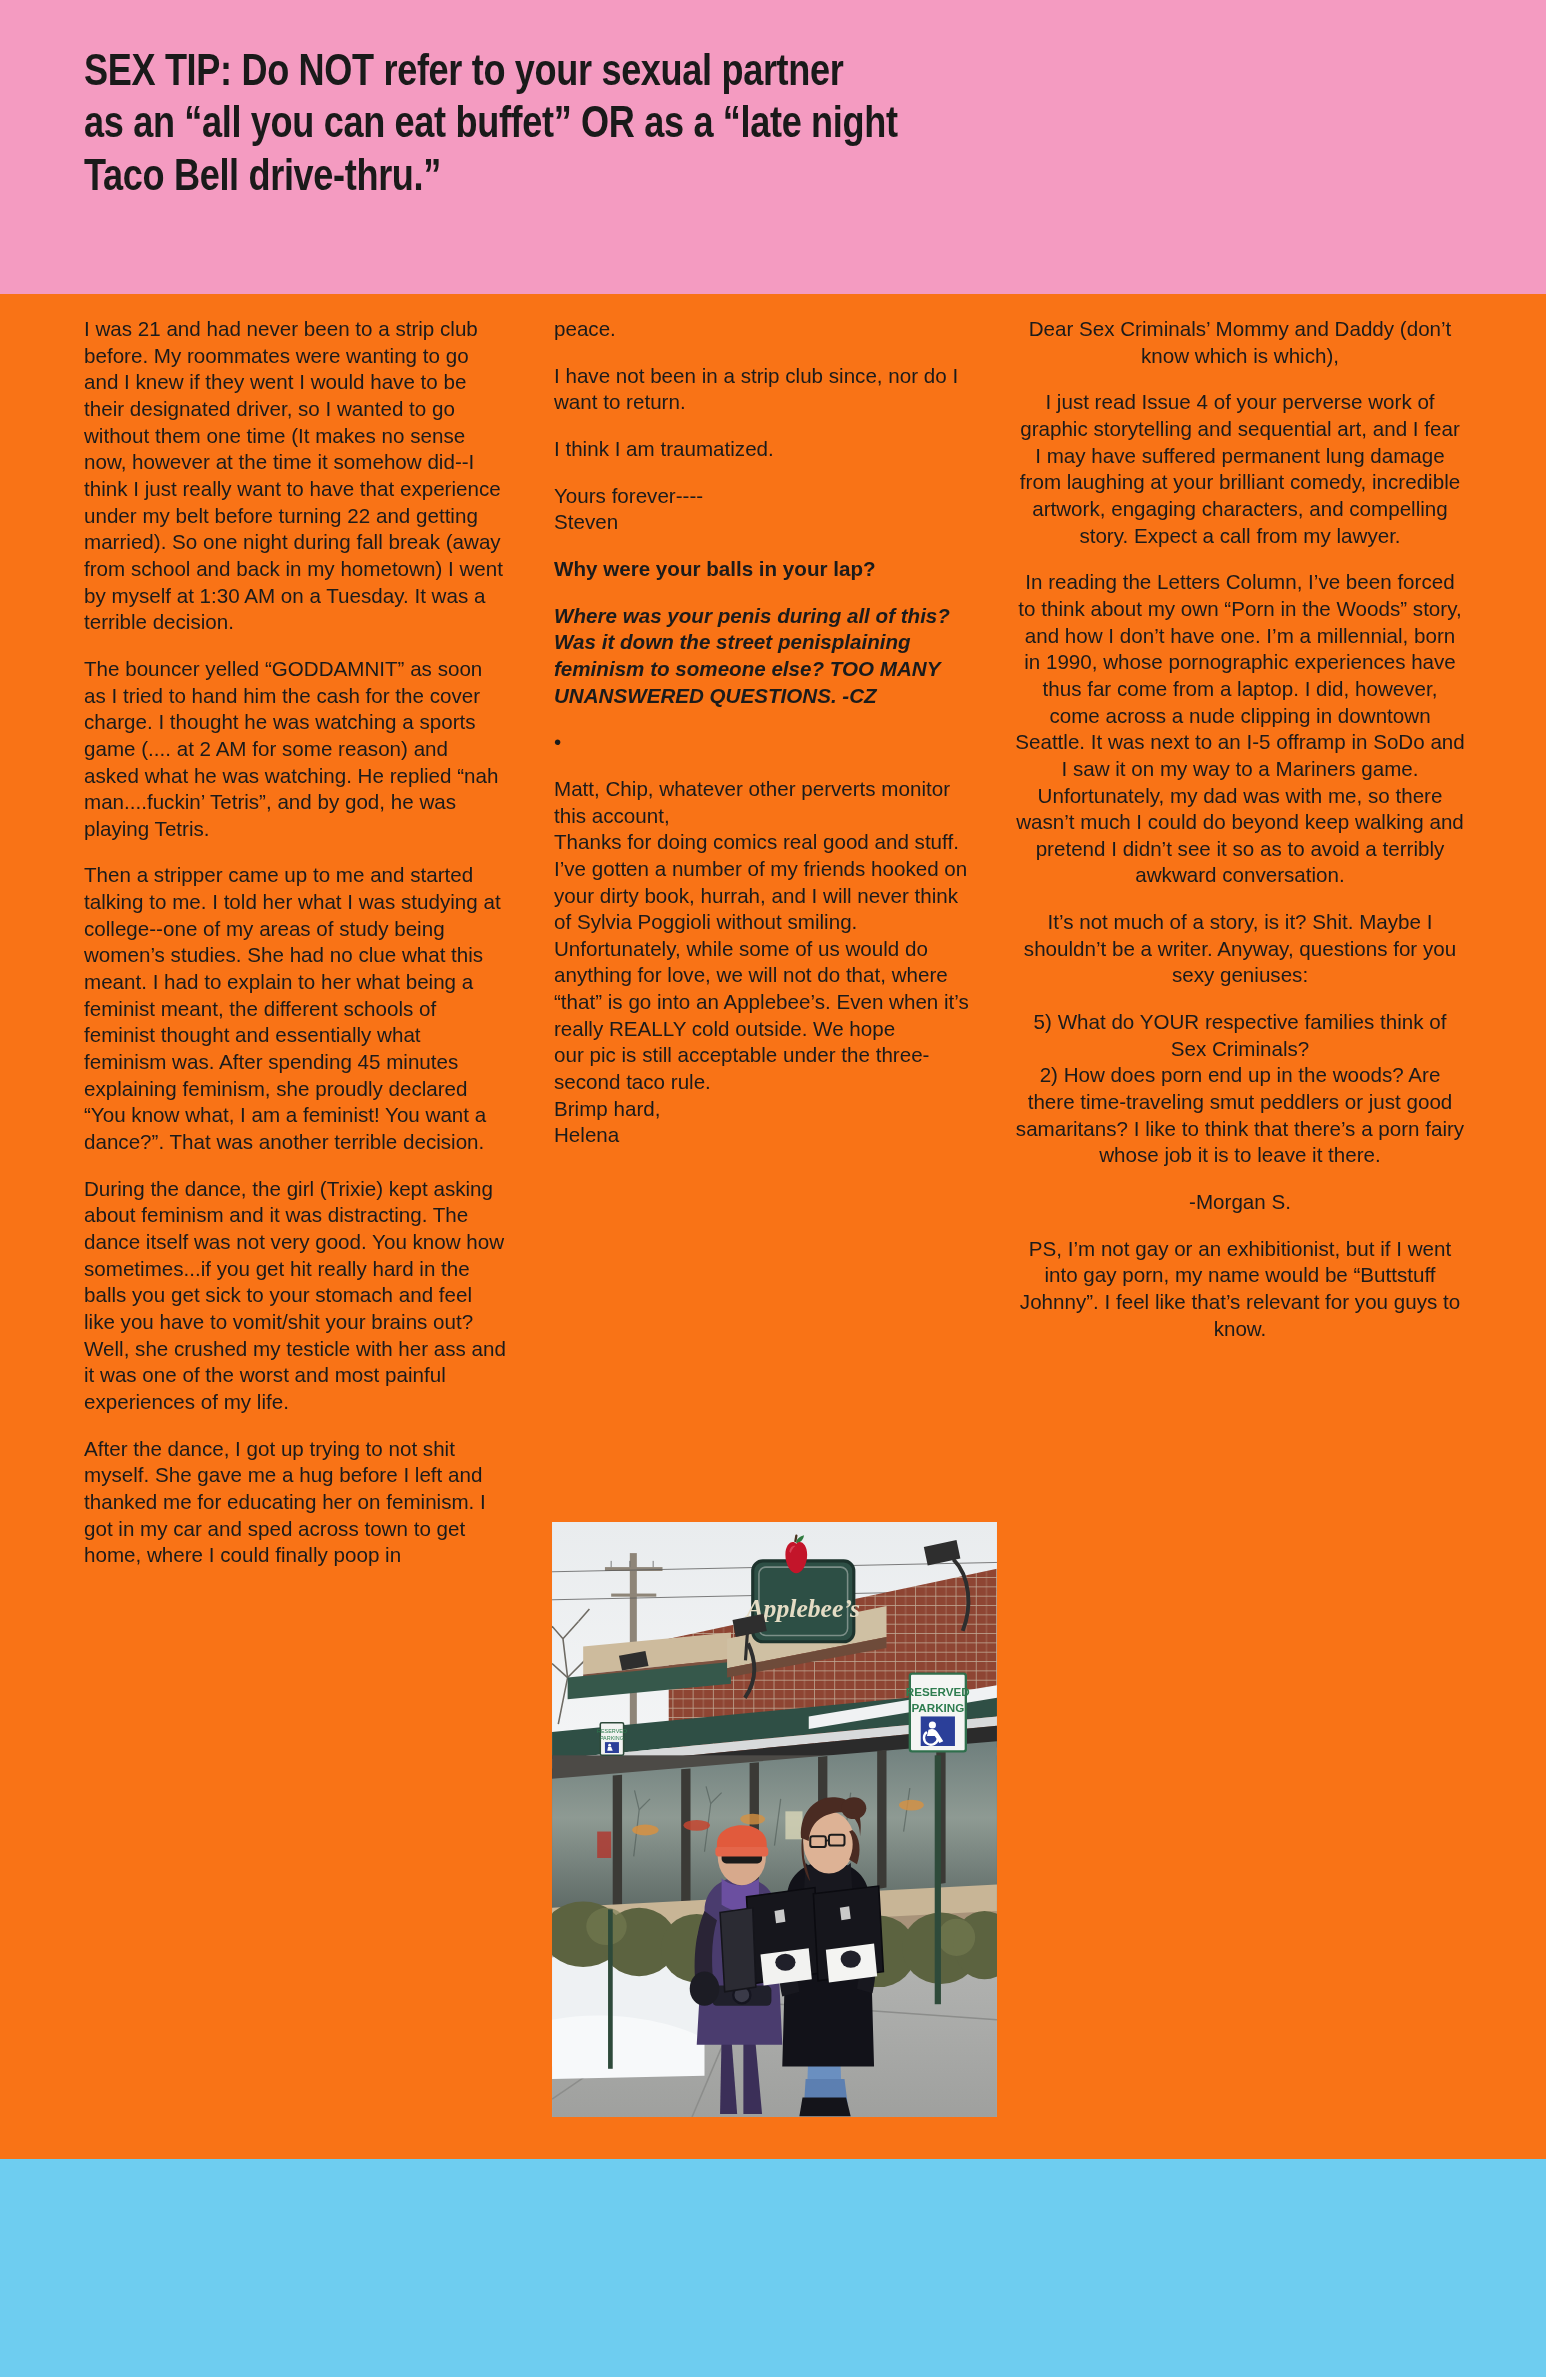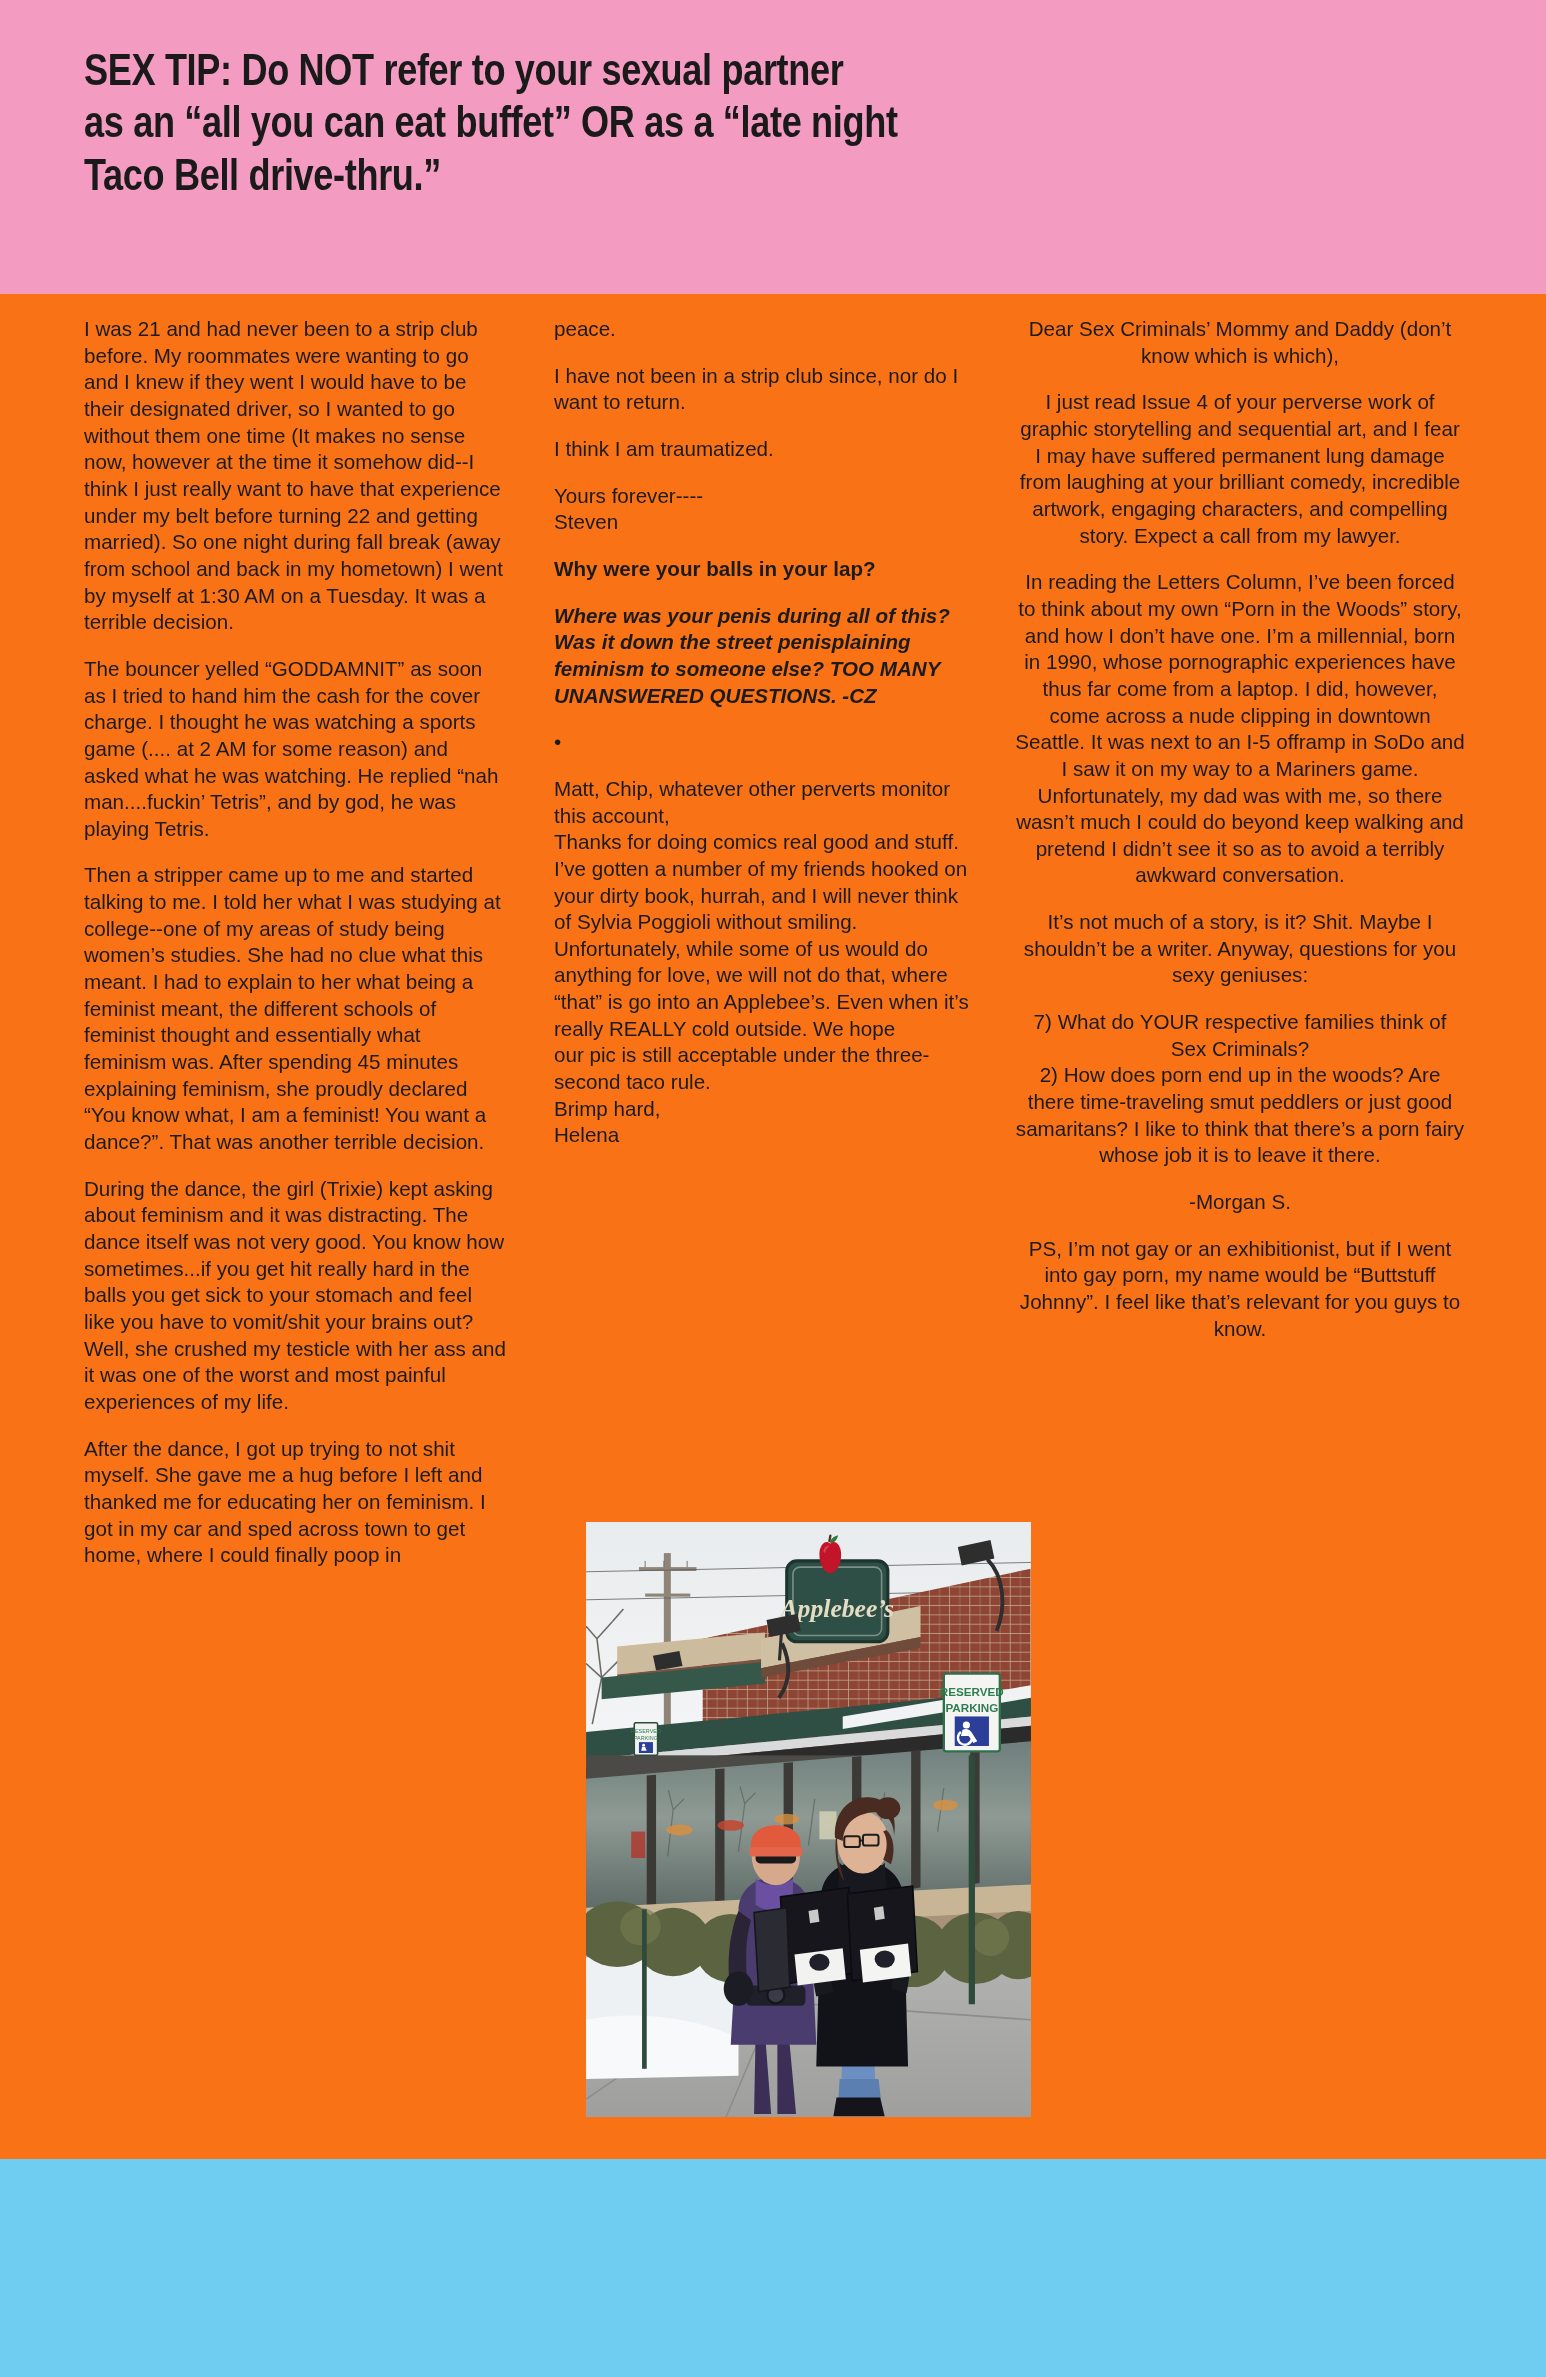--- a/index.html
+++ b/index.html
@@ -82,21 +82,20 @@
 
   
   #applebees-photo {
     position: absolute;
     left: 552px;
     top: 1522px;
     width: 445px;
     height: 595px;
     overflow: hidden;
     background: #b9bfc4;
-    margin-left: 34px;
   }
   #applebees-photo svg { display: block; }
 
   
   #footer-band {
     position: absolute;
     left: 0;
     top: 2159px;
     width: 1547px;
     height: 219px;
@@ -136,21 +135,21 @@
 our pic is still acceptable under the three-second taco rule.
 Brimp hard,
 Helena</p>
   </div>
 
   <div class="column" id="column-3">
     <p class="para">Dear Sex Criminals’ Mommy and Daddy (don’t know which is which),</p>
     <p class="para">I just read Issue 4 of your perverse work of graphic storytelling and sequential art, and I fear I may have suffered permanent lung damage from laughing at your brilliant comedy, incredible artwork, engaging characters, and compelling story. Expect a call from my lawyer.</p>
     <p class="para">In reading the Letters Column, I’ve been forced to think about my own “Porn in the Woods” story, and how I don’t have one. I’m a millennial, born in 1990, whose pornographic experiences have thus far come from a laptop. I did, however, come across a nude clipping in downtown Seattle. It was next to an I-5 offramp in SoDo and I saw it on my way to a Mariners game. Unfortunately, my dad was with me, so there wasn’t much I could do beyond keep walking and pretend I didn’t see it so as to avoid a terribly awkward conversation.</p>
     <p class="para">It’s not much of a story, is it? Shit. Maybe I shouldn’t be a writer. Anyway, questions for you sexy geniuses:</p>
-    <p class="para">7) What do YOUR respective families think of Sex Criminals?
+    <p class="para">5) What do YOUR respective families think of Sex Criminals?
 2) How does porn end up in the woods? Are there time-traveling smut peddlers or just good samaritans? I like to think that there’s a porn fairy whose job it is to leave it there.</p>
     <p class="para">-Morgan S.</p>
     <p class="para">PS, I’m not gay or an exhibitionist, but if I went into gay porn, my name would be “Buttstuff Johnny”. I feel like that’s relevant for you guys to know.</p>
   </div>
 
 </div>
 
 <div id="applebees-photo">
   <svg width="445" height="595" viewBox="0 0 572 765" xmlns="http://www.w3.org/2000/svg">
     <defs>

